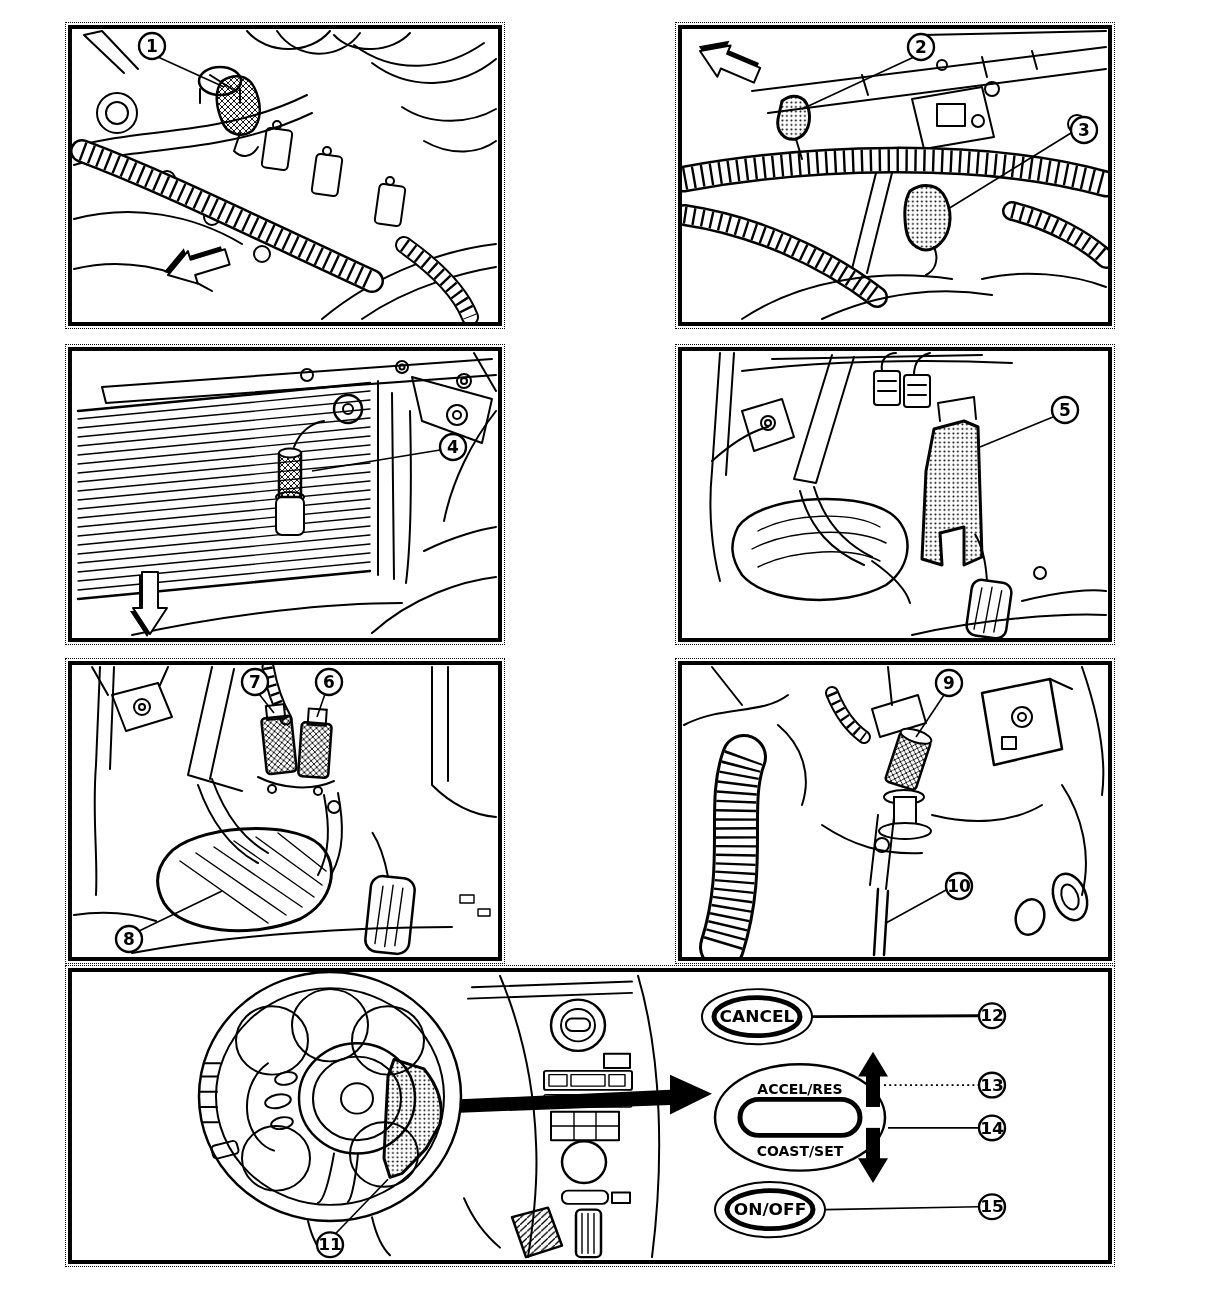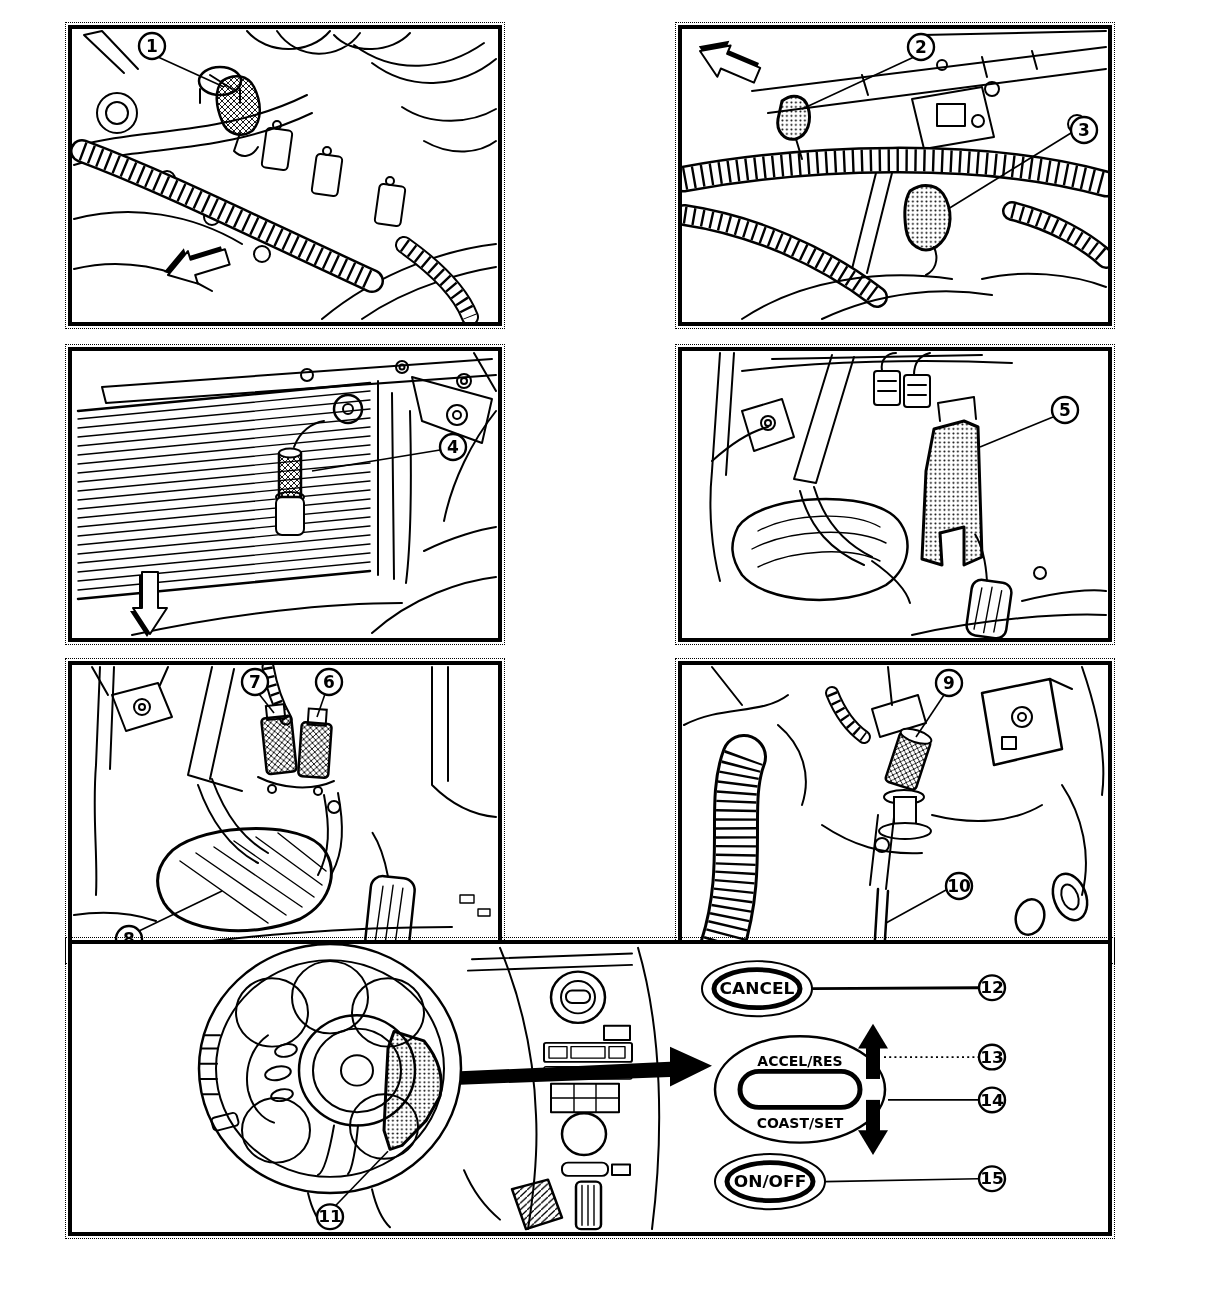--- a/index.html
+++ b/index.html
@@ -351,21 +351,21 @@
         <text x="267" y="24">9</text>
       </g>
       <g class="callout">
         <path class="ldr" d="M264,225 L204,258"></path>
         <circle cx="277" cy="221" r="13"></circle>
         <text x="277" y="227">10</text>
       </g>
     </svg>
   </div>
 
-  <div class="panel" style="left:68px;top:940px;width:1044px;height:296px">
+  <div class="panel" style="left:68px;top:968px;width:1044px;height:296px">
     <svg viewBox="0 0 1036 303" preserveAspectRatio="none">
 
       <g>
         <circle class="ln25" cx="258" cy="131" r="131"></circle>
         <circle class="ln" cx="258" cy="131" r="114"></circle>
         <circle class="ln" cx="200" cy="72" r="36"></circle>
         <circle class="ln" cx="258" cy="56" r="38"></circle>
         <circle class="ln" cx="316" cy="72" r="36"></circle>
         <circle class="ln" cx="204" cy="196" r="34"></circle>
         <circle class="ln" cx="312" cy="192" r="34"></circle>

